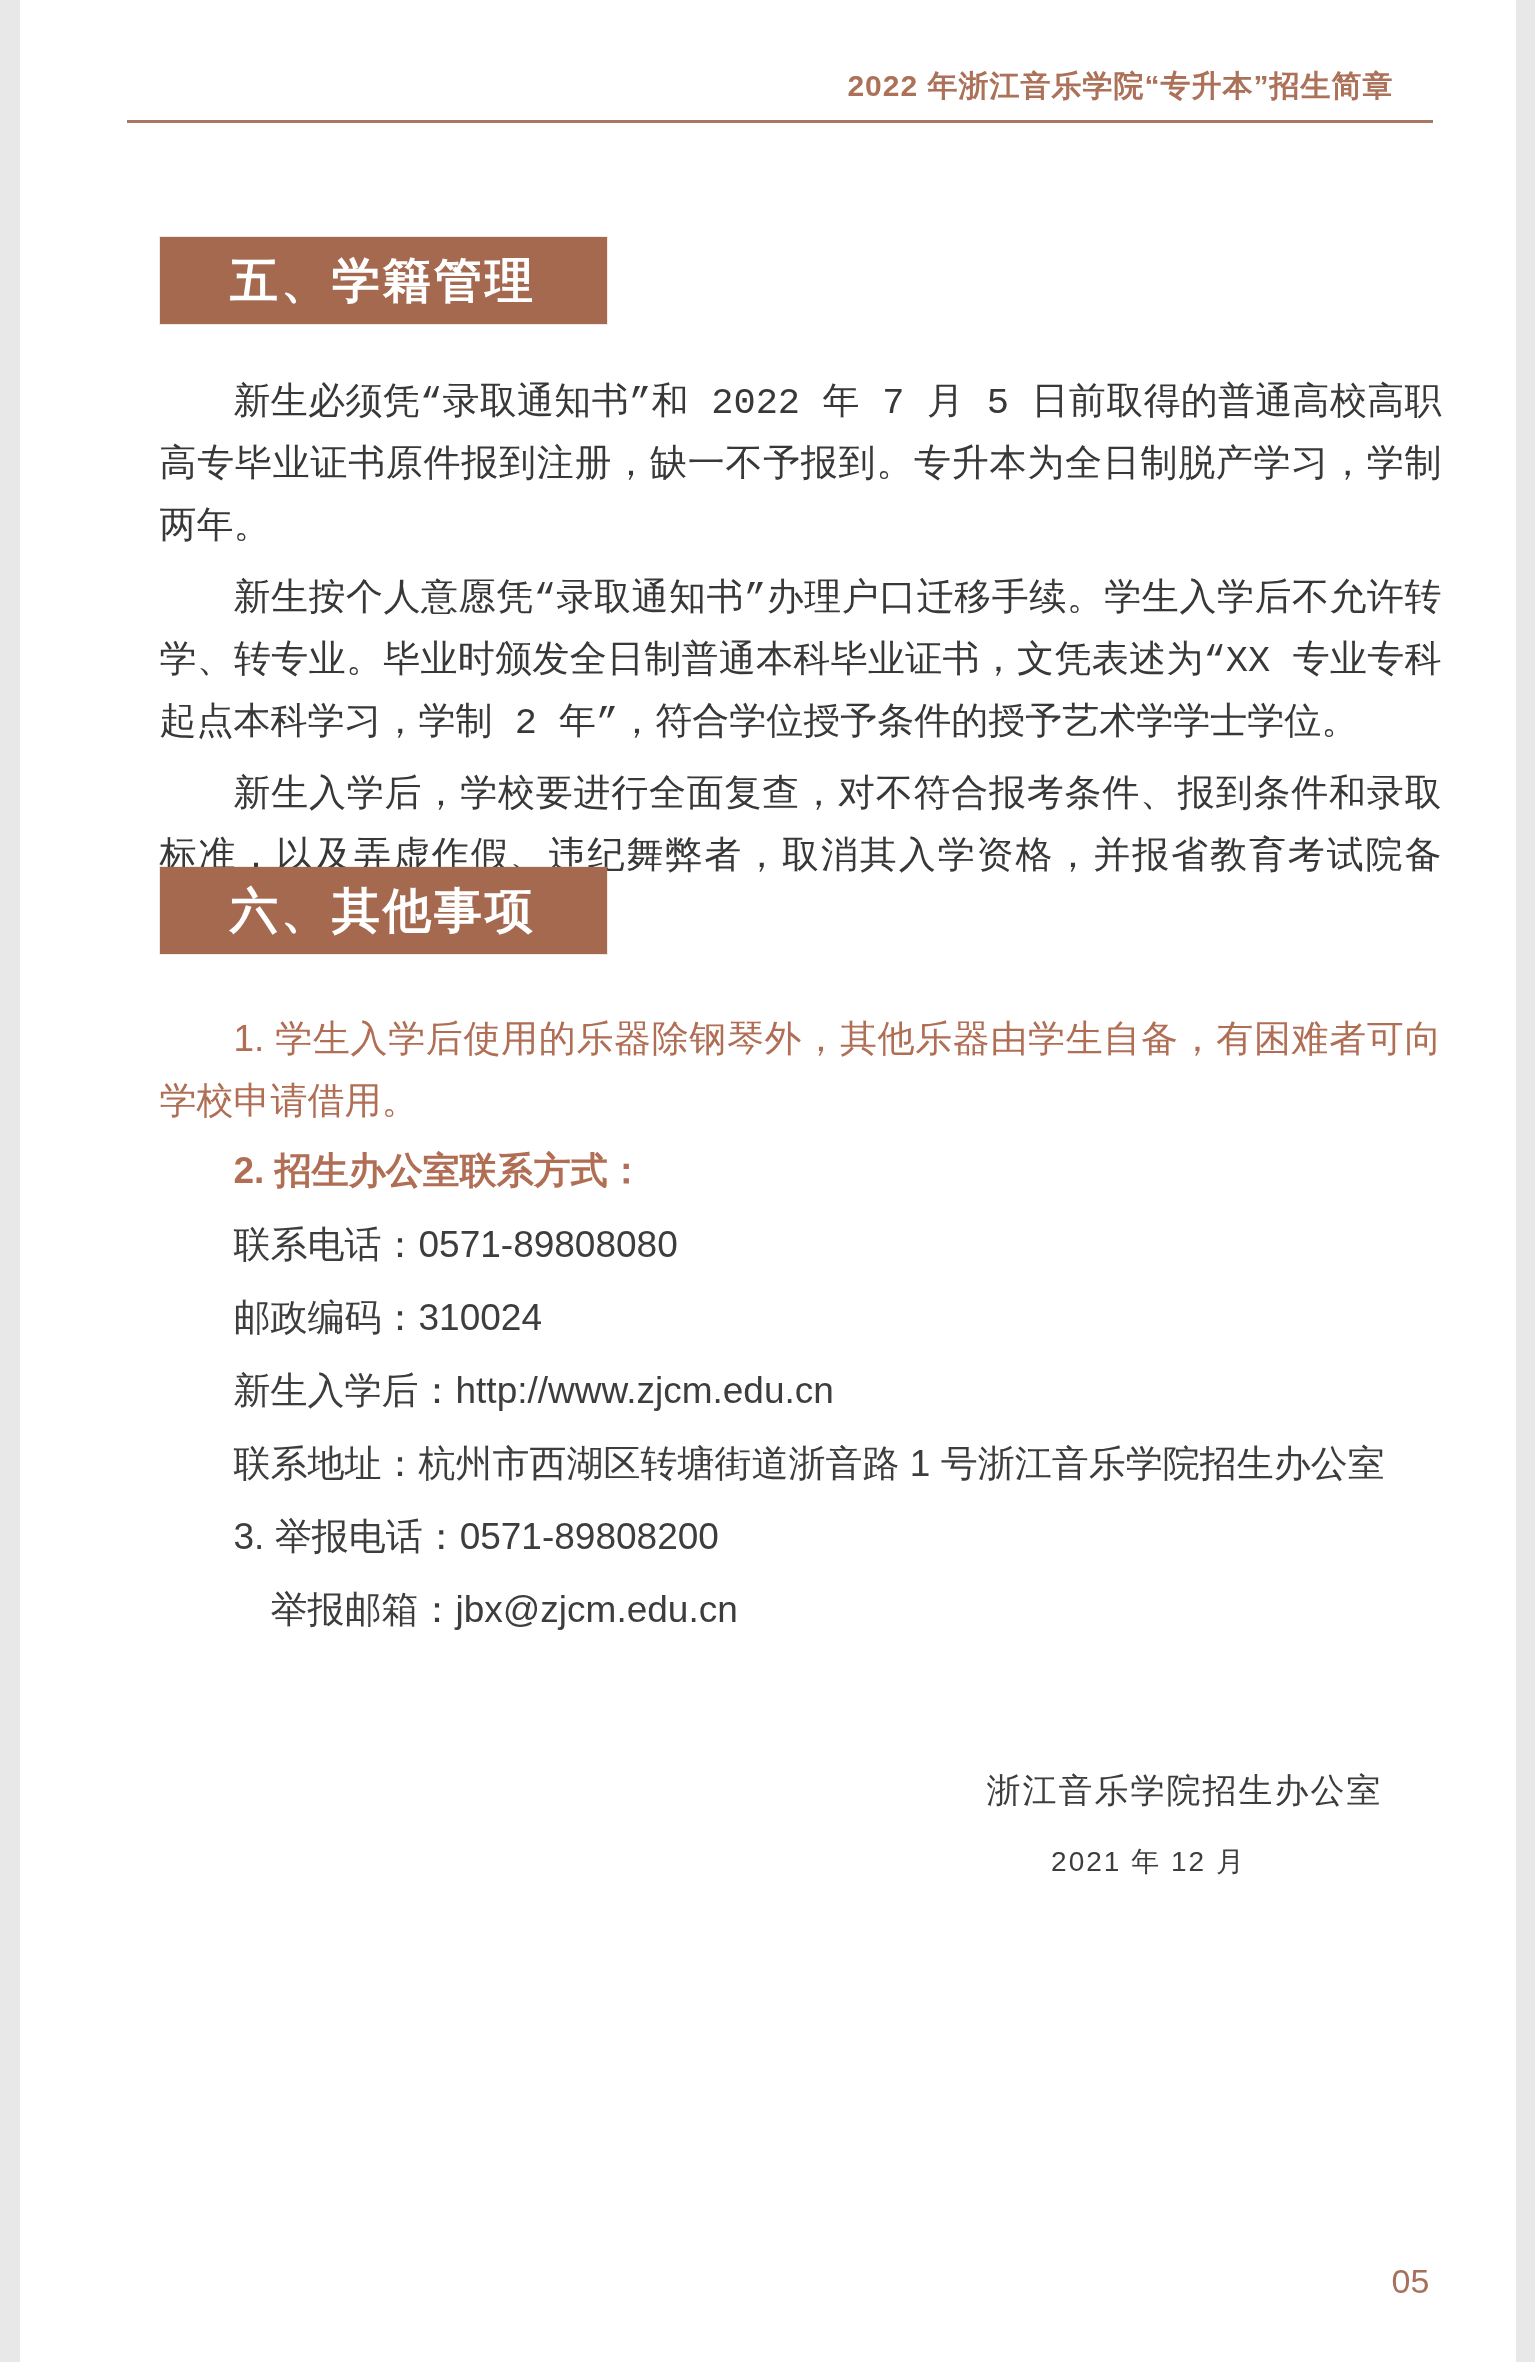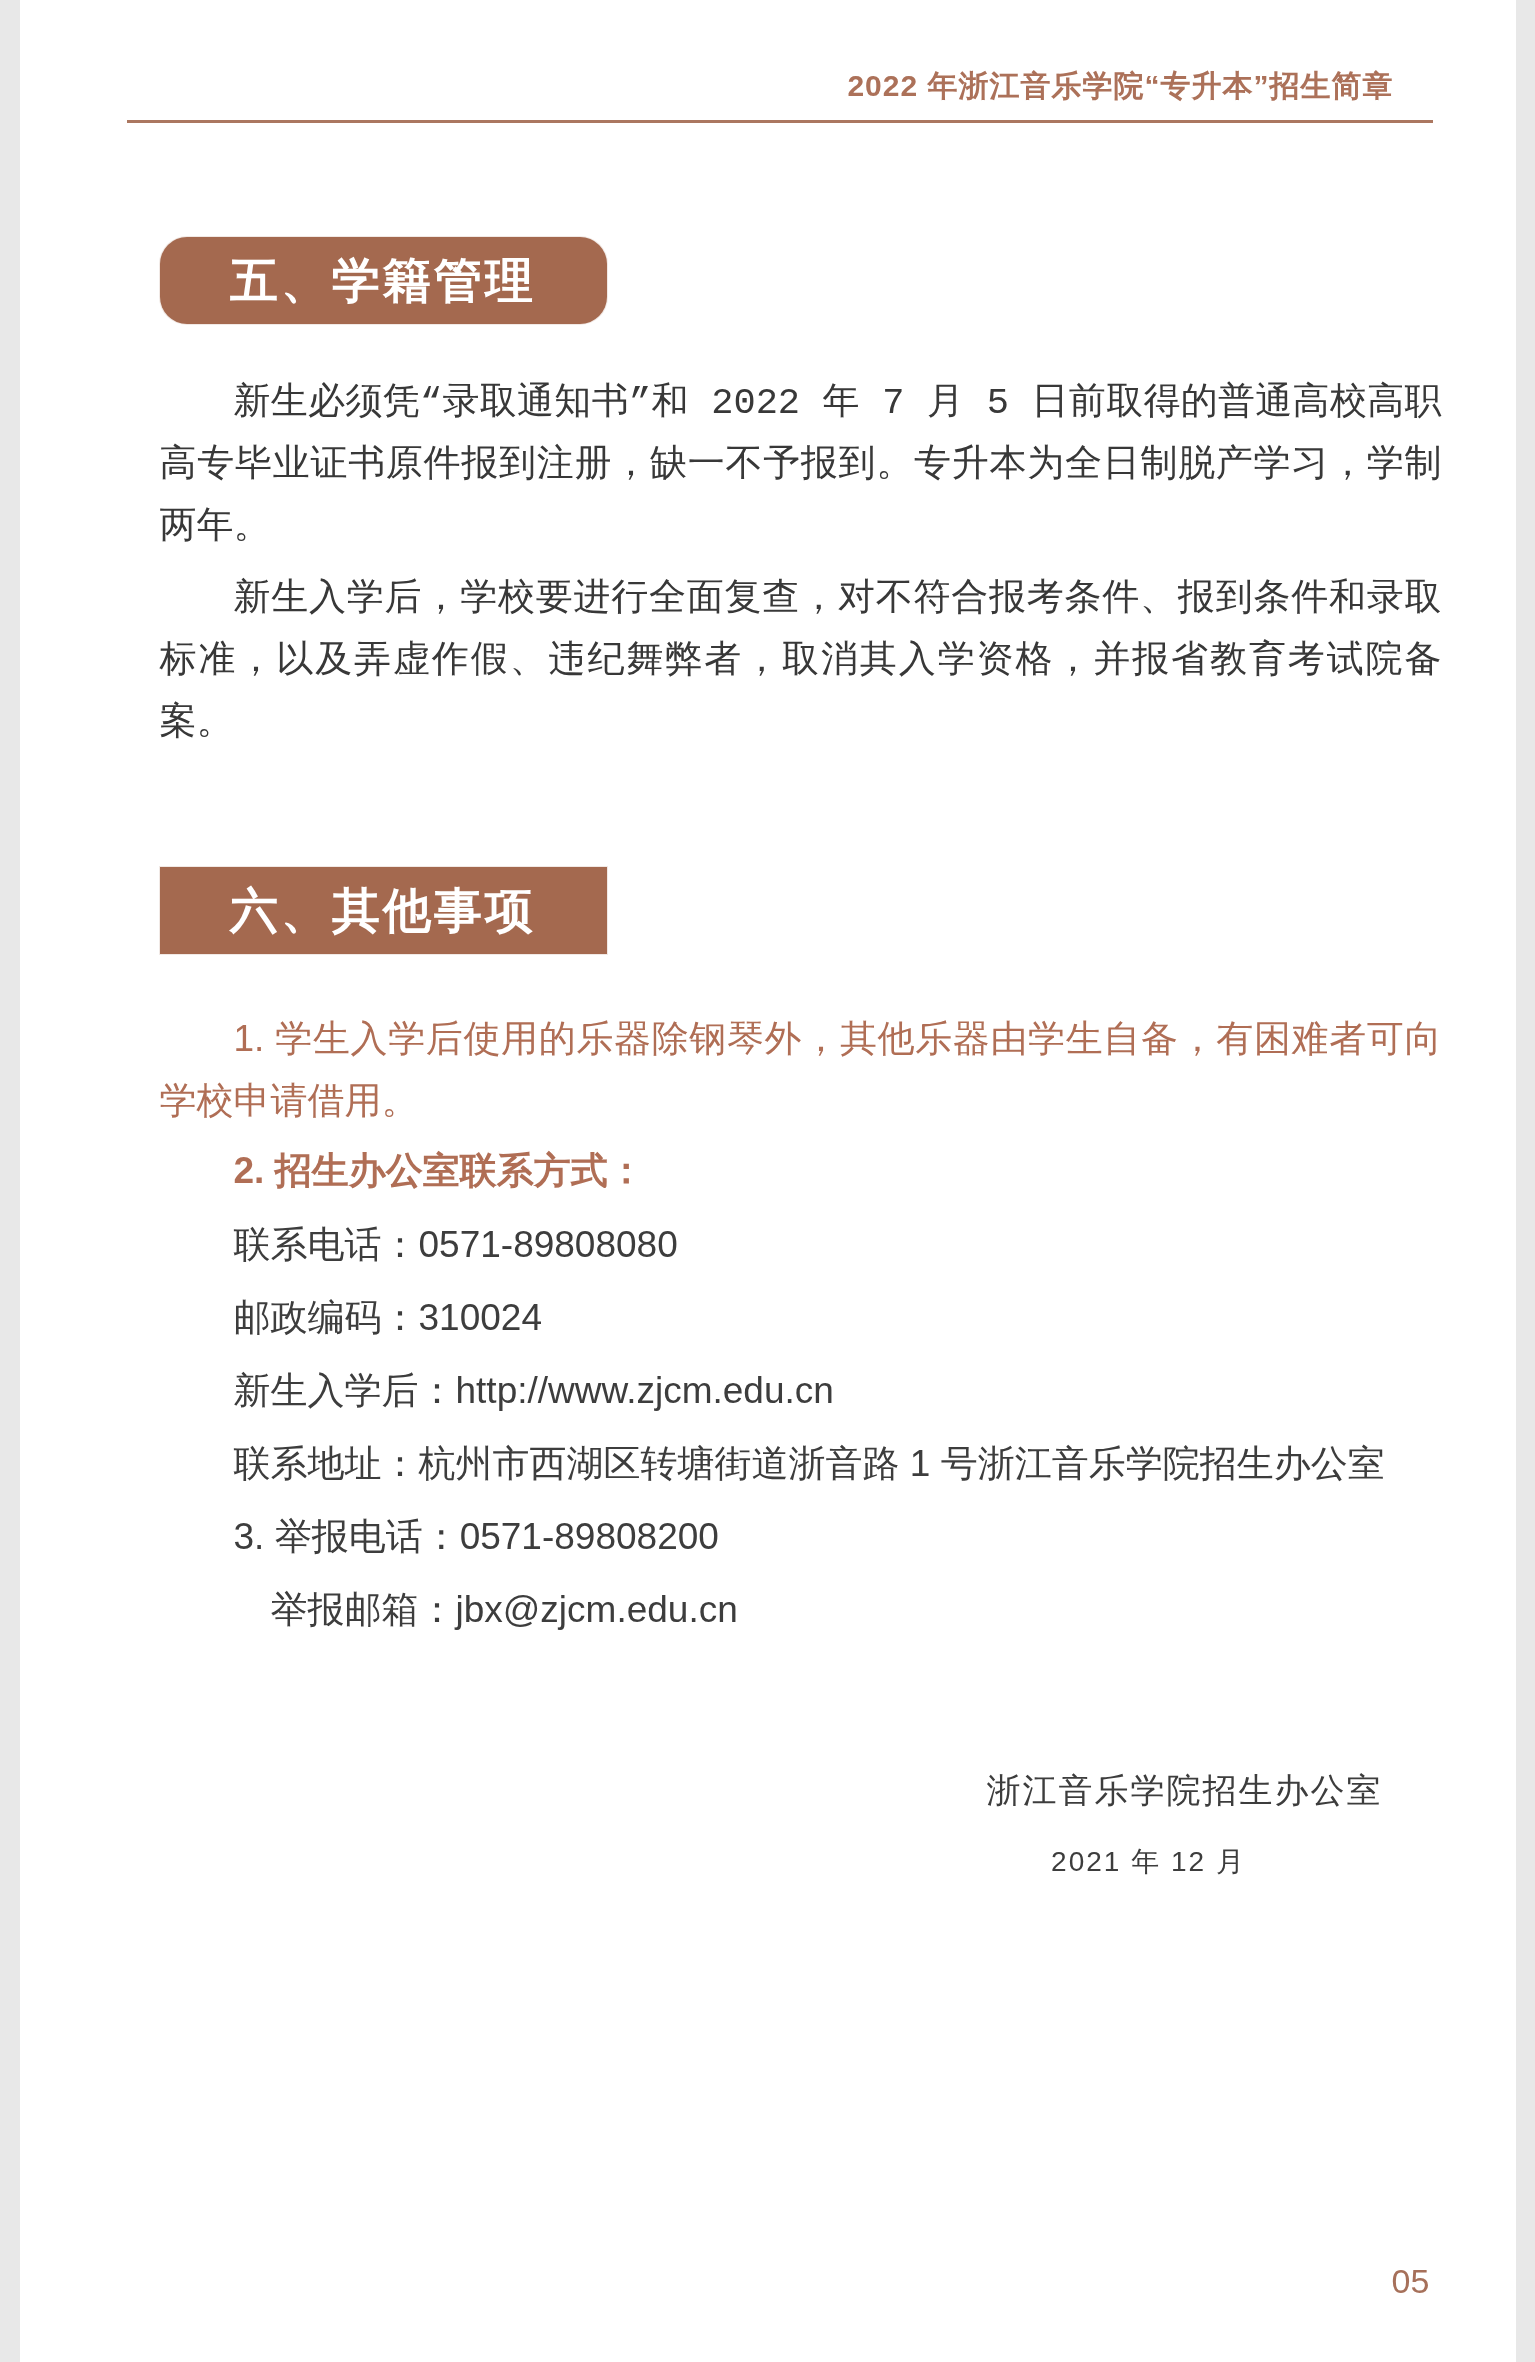--- a/index.html
+++ b/index.html
@@ -50,21 +50,21 @@
     color: #ffffff;
     font-family: "Liberation Serif", serif;
     font-weight: bold;
     font-size: 48px;
     letter-spacing: 3px;
     display: flex;
     align-items: center;
     justify-content: center;
     box-shadow: 0 0 0 1px rgba(164,105,79,0.15);
   }
-  .section-five .section-banner { margin-bottom: 48px; border-radius: 27px; }
+  .section-five .section-banner { margin-bottom: 48px; }
   .section-six  .section-banner { margin-bottom: 54px; }
   
   .body-para {
     margin: 0 0 10px 0;
     font-size: 37px;
     line-height: 62px;
     color: #383838;
     text-align: justify;
     text-align-last: left;
     text-indent: 2em;
@@ -127,20 +127,21 @@
 <body>
 
 <div class="page">
 
   <div class="header-title">2022 年浙江音乐学院“专升本”招生简章</div>
   <div class="header-rule"></div>
 
   <div class="section section-five">
     <div class="section-banner">五、学籍管理</div>
     <p class="body-para">新生必须凭“录取通知书”和 2022 年 7 月 5 日前取得的普通高校高职高专毕业证书原件报到注册，缺一不予报到。专升本为全日制脱产学习，学制两年。</p>
+    <p class="body-para">新生按个人意愿凭“录取通知书”办理户口迁移手续。学生入学后不允许转学、转专业。毕业时颁发全日制普通本科毕业证书，文凭表述为“XX 专业专科起点本科学习，学制 2 年”，符合学位授予条件的授予艺术学学士学位。</p>
     <p class="body-para">新生入学后，学校要进行全面复查，对不符合报考条件、报到条件和录取标准，以及弄虚作假、违纪舞弊者，取消其入学资格，并报省教育考试院备案。</p>
   </div>
 
   <div class="section section-six">
     <div class="section-banner">六、其他事项</div>
     <p class="item-para">1. 学生入学后使用的乐器除钢琴外，其他乐器由学生自备，有困难者可向学校申请借用。</p>
     <p class="item-para last-item">2. 招生办公室联系方式：</p>
     <p class="contact-line">联系电话：0571-89808080</p>
     <p class="contact-line">邮政编码：310024</p>
     <p class="contact-line">新生入学后：http://www.zjcm.edu.cn</p>

